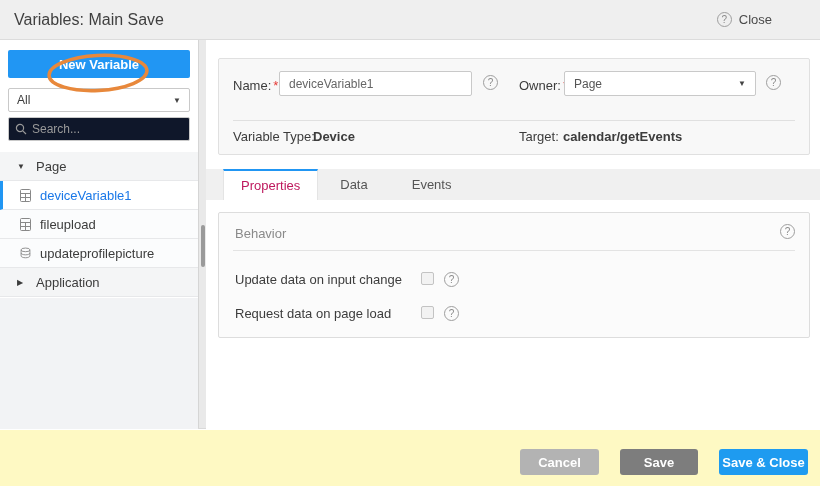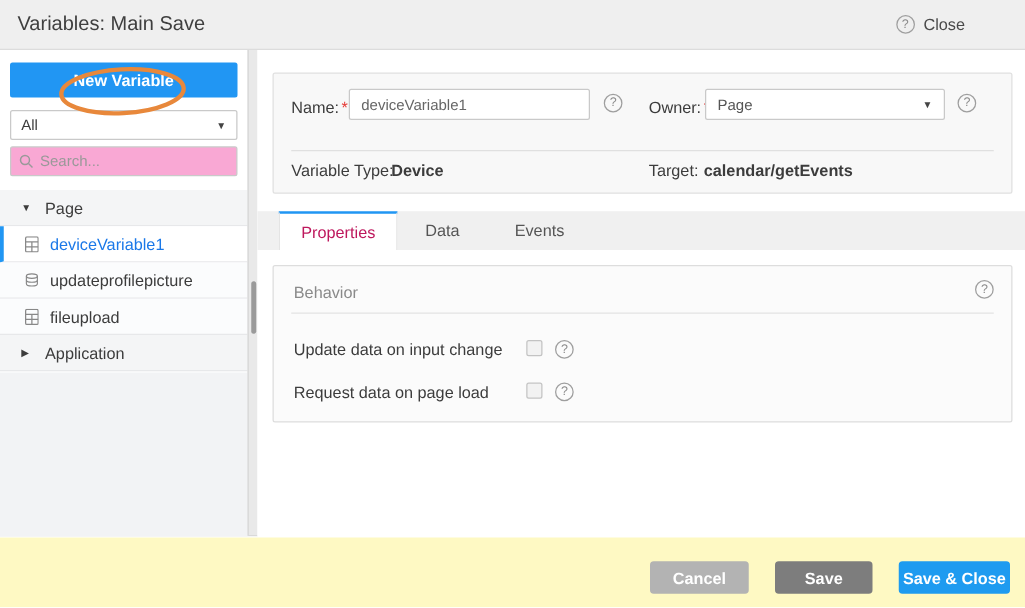--- a/index.html
+++ b/index.html
@@ -22,21 +22,21 @@
   .scroll-thumb { position:absolute; left:2px; top:185px; width:4px; height:42px; background:#9a9a9a; border-radius:2px; }
 
   .new-var-btn { position:absolute; left:8px; top:10px; width:182px; height:28px; background:#2196f3; color:#fff;
                  border:none; border-radius:2px; font-size:13px; font-weight:bold; font-family:inherit; cursor:pointer; }
   .annotation { position:absolute; left:40px; top:6px; width:120px; height:50px; pointer-events:none; }
 
   .filter-select { position:absolute; left:8px; top:48px; width:182px; height:24px; background:#fff; border:1px solid #c9c9c9;
                    border-radius:2px; display:flex; align-items:center; padding:0 8px; font-size:12px; color:#3c3c3c; cursor:pointer; }
   .filter-select .caret { margin-left:auto; font-size:8px; color:#444; }
 
-  .search-box { position:absolute; left:8px; top:77px; width:182px; height:24px; background:#f9a8d4; border:1px solid #c9c9c9;
+  .search-box { position:absolute; left:8px; top:77px; width:182px; height:24px; background:#0f172a; border:1px solid #c9c9c9;
                 border-radius:2px; display:flex; align-items:center; padding:0 6px; gap:5px; }
   .search-box input { border:none; outline:none; flex:1; font-size:12px; color:#666; font-family:inherit; background:transparent; min-width:0; }
   .search-box input::placeholder { color:#999; }
 
   .tree { position:absolute; left:0; top:112px; width:198px; }
   .tree-row { display:flex; align-items:center; height:29px; border-bottom:1px solid #e7e8ea; font-size:13px; color:#3c3c3c; cursor:pointer; gap:9px; }
   .tree-row.group { background:#f4f5f6; padding-left:17px; }
   .tree-row.item  { background:#fbfcfd; padding-left:20px; }
   .tree-row.item.selected { background:#fff; border-left:3px solid #2196f3; padding-left:17px; color:#1a78e8; }
   .tree-row .tri { font-size:8px; color:#3c3c3c; width:10px; }
@@ -135,39 +135,39 @@
               <rect x="0.5" y="0.5" width="10" height="12" rx="1" fill="none" stroke="#888"></rect>
               <line x1="0.5" y1="4.5" x2="10.5" y2="4.5" stroke="#888"></line>
               <line x1="0.5" y1="8.5" x2="10.5" y2="8.5" stroke="#888"></line>
               <line x1="5.5" y1="4.5" x2="5.5" y2="12.5" stroke="#888"></line>
             </svg>
         </span>
         <span>deviceVariable1</span>
       </div>
       <div class="tree-row item">
         <span class="node-icon">
-          <svg width="12" height="12" viewBox="0 0 12 12">
-              <ellipse cx="6" cy="2.6" rx="4.8" ry="2" fill="none" stroke="#888"></ellipse>
-              <path d="M1.2 2.6 v6.6 c0 1.1 2.1 2 4.8 2 s4.8 -0.9 4.8 -2 v-6.6" fill="none" stroke="#888"></path>
-              <path d="M1.2 6 c0 1.1 2.1 2 4.8 2 s4.8 -0.9 4.8 -2" fill="none" stroke="#888"></path>
-            </svg>
-        </span>
-        <span>updateprofilepicture</span>
-      </div>
-      <div class="tree-row item">
-        <span class="node-icon">
           <svg width="11" height="13" viewBox="0 0 11 13">
               <rect x="0.5" y="0.5" width="10" height="12" rx="1" fill="none" stroke="#888"></rect>
               <line x1="0.5" y1="4.5" x2="10.5" y2="4.5" stroke="#888"></line>
               <line x1="0.5" y1="8.5" x2="10.5" y2="8.5" stroke="#888"></line>
               <line x1="5.5" y1="4.5" x2="5.5" y2="12.5" stroke="#888"></line>
             </svg>
         </span>
         <span>fileupload</span>
       </div>
+      <div class="tree-row item">
+        <span class="node-icon">
+          <svg width="12" height="12" viewBox="0 0 12 12">
+              <ellipse cx="6" cy="2.6" rx="4.8" ry="2" fill="none" stroke="#888"></ellipse>
+              <path d="M1.2 2.6 v6.6 c0 1.1 2.1 2 4.8 2 s4.8 -0.9 4.8 -2 v-6.6" fill="none" stroke="#888"></path>
+              <path d="M1.2 6 c0 1.1 2.1 2 4.8 2 s4.8 -0.9 4.8 -2" fill="none" stroke="#888"></path>
+            </svg>
+        </span>
+        <span>updateprofilepicture</span>
+      </div>
       <div class="tree-row group">
         <span class="tri">▶</span>
         <span>Application</span>
       </div>
     </div>
     <div class="tree-fill"></div>
 
     <div class="scroll-track">
       <div class="scroll-thumb"></div>
     </div>

